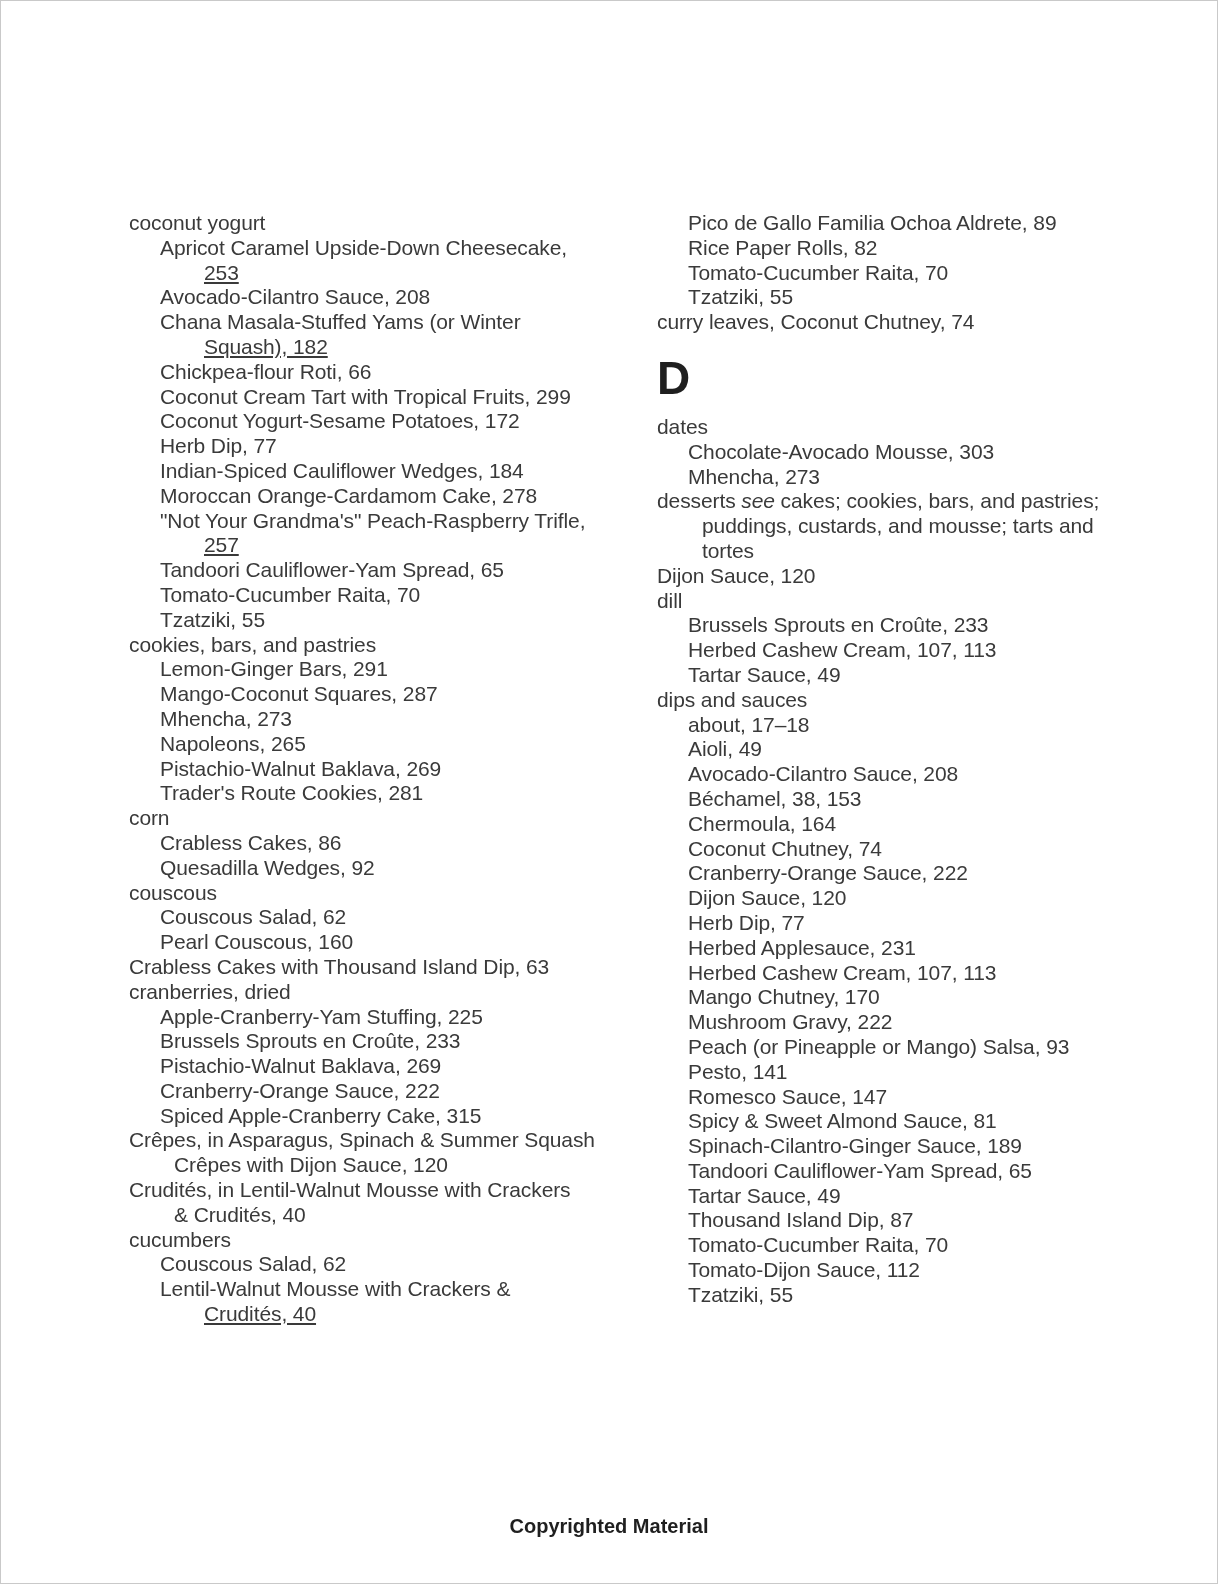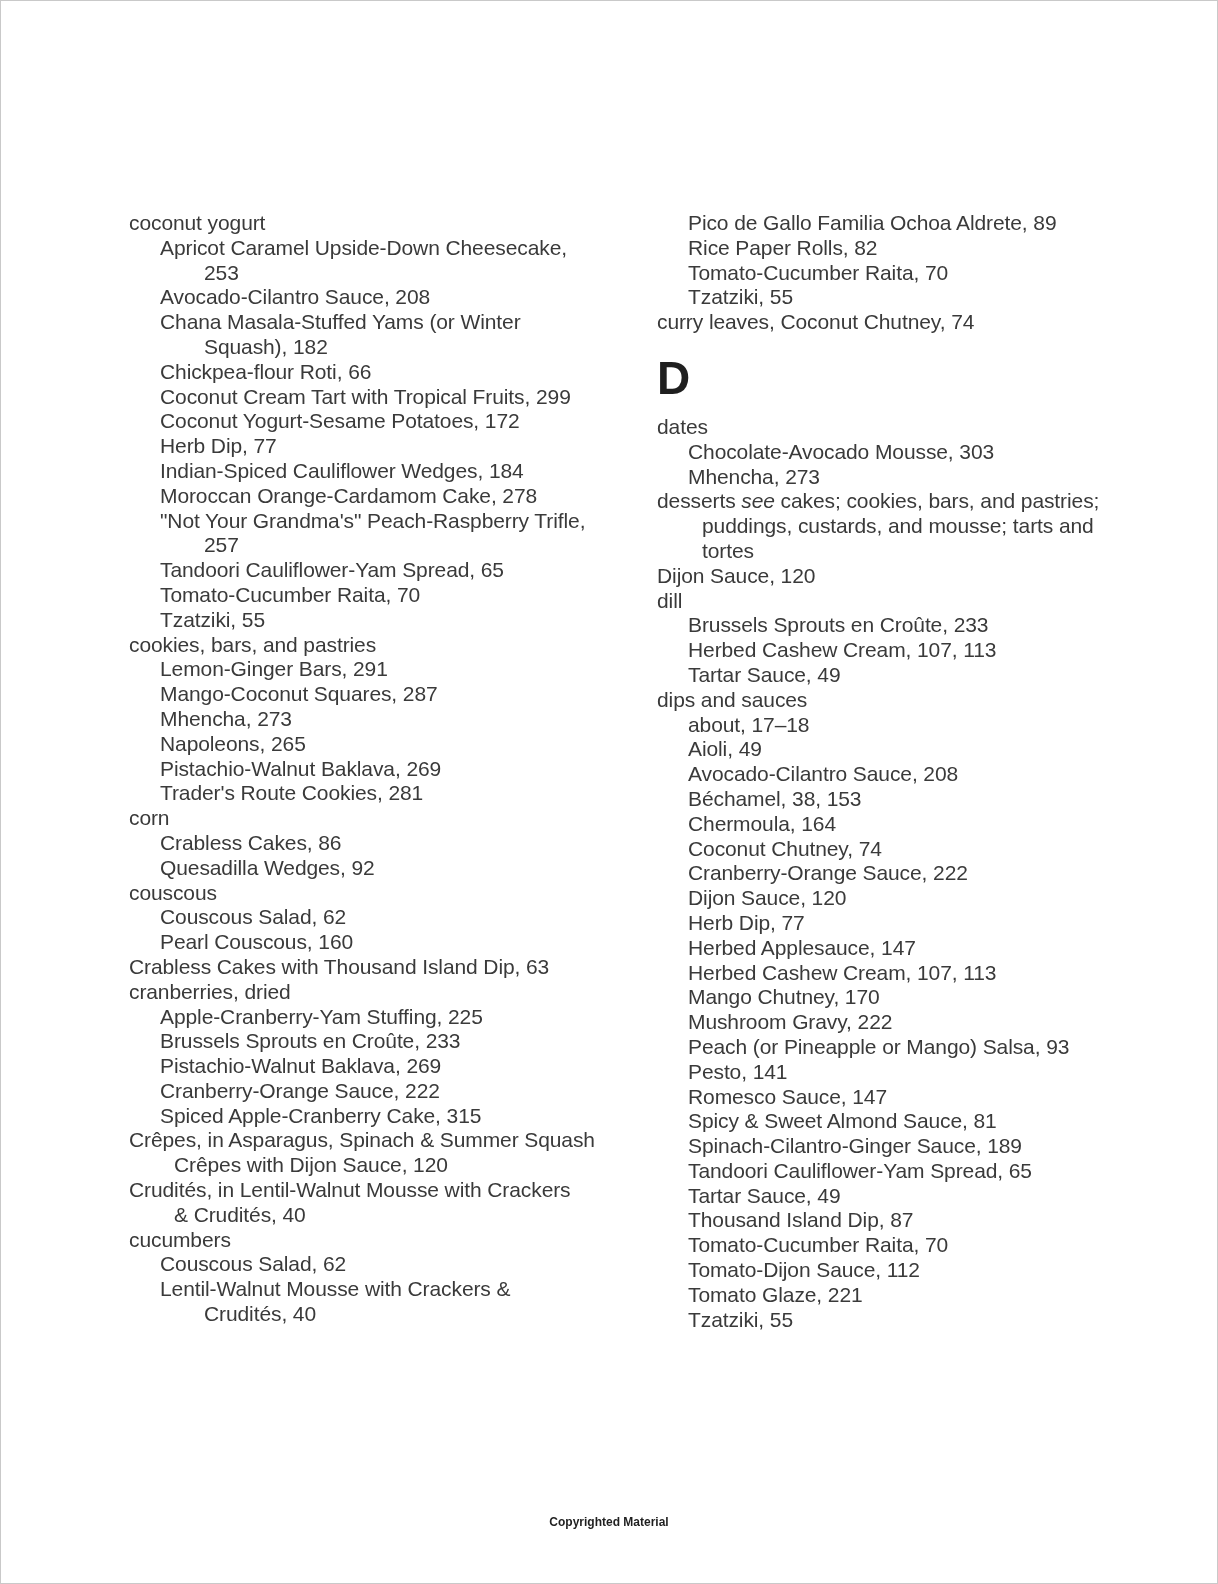--- a/index.html
+++ b/index.html
@@ -19,37 +19,37 @@
     font-size:21px;
     line-height:24.8px;
     letter-spacing:-0.1px;
   }
   .col-left{left:128px;width:490px;}
   .col-right{left:656px;width:480px;}
   .line{white-space:pre;}
   .ind-main{padding-left:0;}
   .ind-sub{padding-left:31px;}
   .ind-mainwrap{padding-left:45px;}
-  .ind-subwrap{padding-left:75px;}
+  .ind-subwrap{padding-left:75px;text-decoration:underline;}
   .it{font-style:italic;}
   .letter-heading{
     font-size:46px;
     line-height:54px;
     font-weight:700;
     color:#1f1f1f;
     margin-top:16px;
     margin-bottom:10px;
     letter-spacing:0;
   }
   .footer{
     position:absolute;
     top:1514px;
     left:0;width:100%;
     text-align:center;
-    font-size:12px;
+    font-size:20px;
     font-weight:700;
     color:#1f1f1f;
   }
 </style>
 </head>
 <body>
 
 <div class="page">
   <div class="col col-left" id="col-left">
       <div class="line ind-main">coconut yogurt</div>
@@ -119,31 +119,30 @@
       <div class="line ind-main">dips and sauces</div>
       <div class="line ind-sub">about, 17–18</div>
       <div class="line ind-sub">Aioli, 49</div>
       <div class="line ind-sub">Avocado-Cilantro Sauce, 208</div>
       <div class="line ind-sub">Béchamel, 38, 153</div>
       <div class="line ind-sub">Chermoula, 164</div>
       <div class="line ind-sub">Coconut Chutney, 74</div>
       <div class="line ind-sub">Cranberry-Orange Sauce, 222</div>
       <div class="line ind-sub">Dijon Sauce, 120</div>
       <div class="line ind-sub">Herb Dip, 77</div>
-      <div class="line ind-sub">Herbed Applesauce, 147</div>
+      <div class="line ind-sub">Herbed Applesauce, 231</div>
       <div class="line ind-sub">Herbed Cashew Cream, 107, 113</div>
       <div class="line ind-sub">Mango Chutney, 170</div>
       <div class="line ind-sub">Mushroom Gravy, 222</div>
       <div class="line ind-sub">Peach (or Pineapple or Mango) Salsa, 93</div>
       <div class="line ind-sub">Pesto, 141</div>
       <div class="line ind-sub">Romesco Sauce, 147</div>
       <div class="line ind-sub">Spicy &amp; Sweet Almond Sauce, 81</div>
       <div class="line ind-sub">Spinach-Cilantro-Ginger Sauce, 189</div>
       <div class="line ind-sub">Tandoori Cauliflower-Yam Spread, 65</div>
       <div class="line ind-sub">Tartar Sauce, 49</div>
       <div class="line ind-sub">Thousand Island Dip, 87</div>
       <div class="line ind-sub">Tomato-Cucumber Raita, 70</div>
       <div class="line ind-sub">Tomato-Dijon Sauce, 112</div>
-      <div class="line ind-sub">Tomato Glaze, 221</div>
       <div class="line ind-sub">Tzatziki, 55</div>
     </div>
   <div class="footer">Copyrighted Material</div>
 </div>
 
 </body></html>

